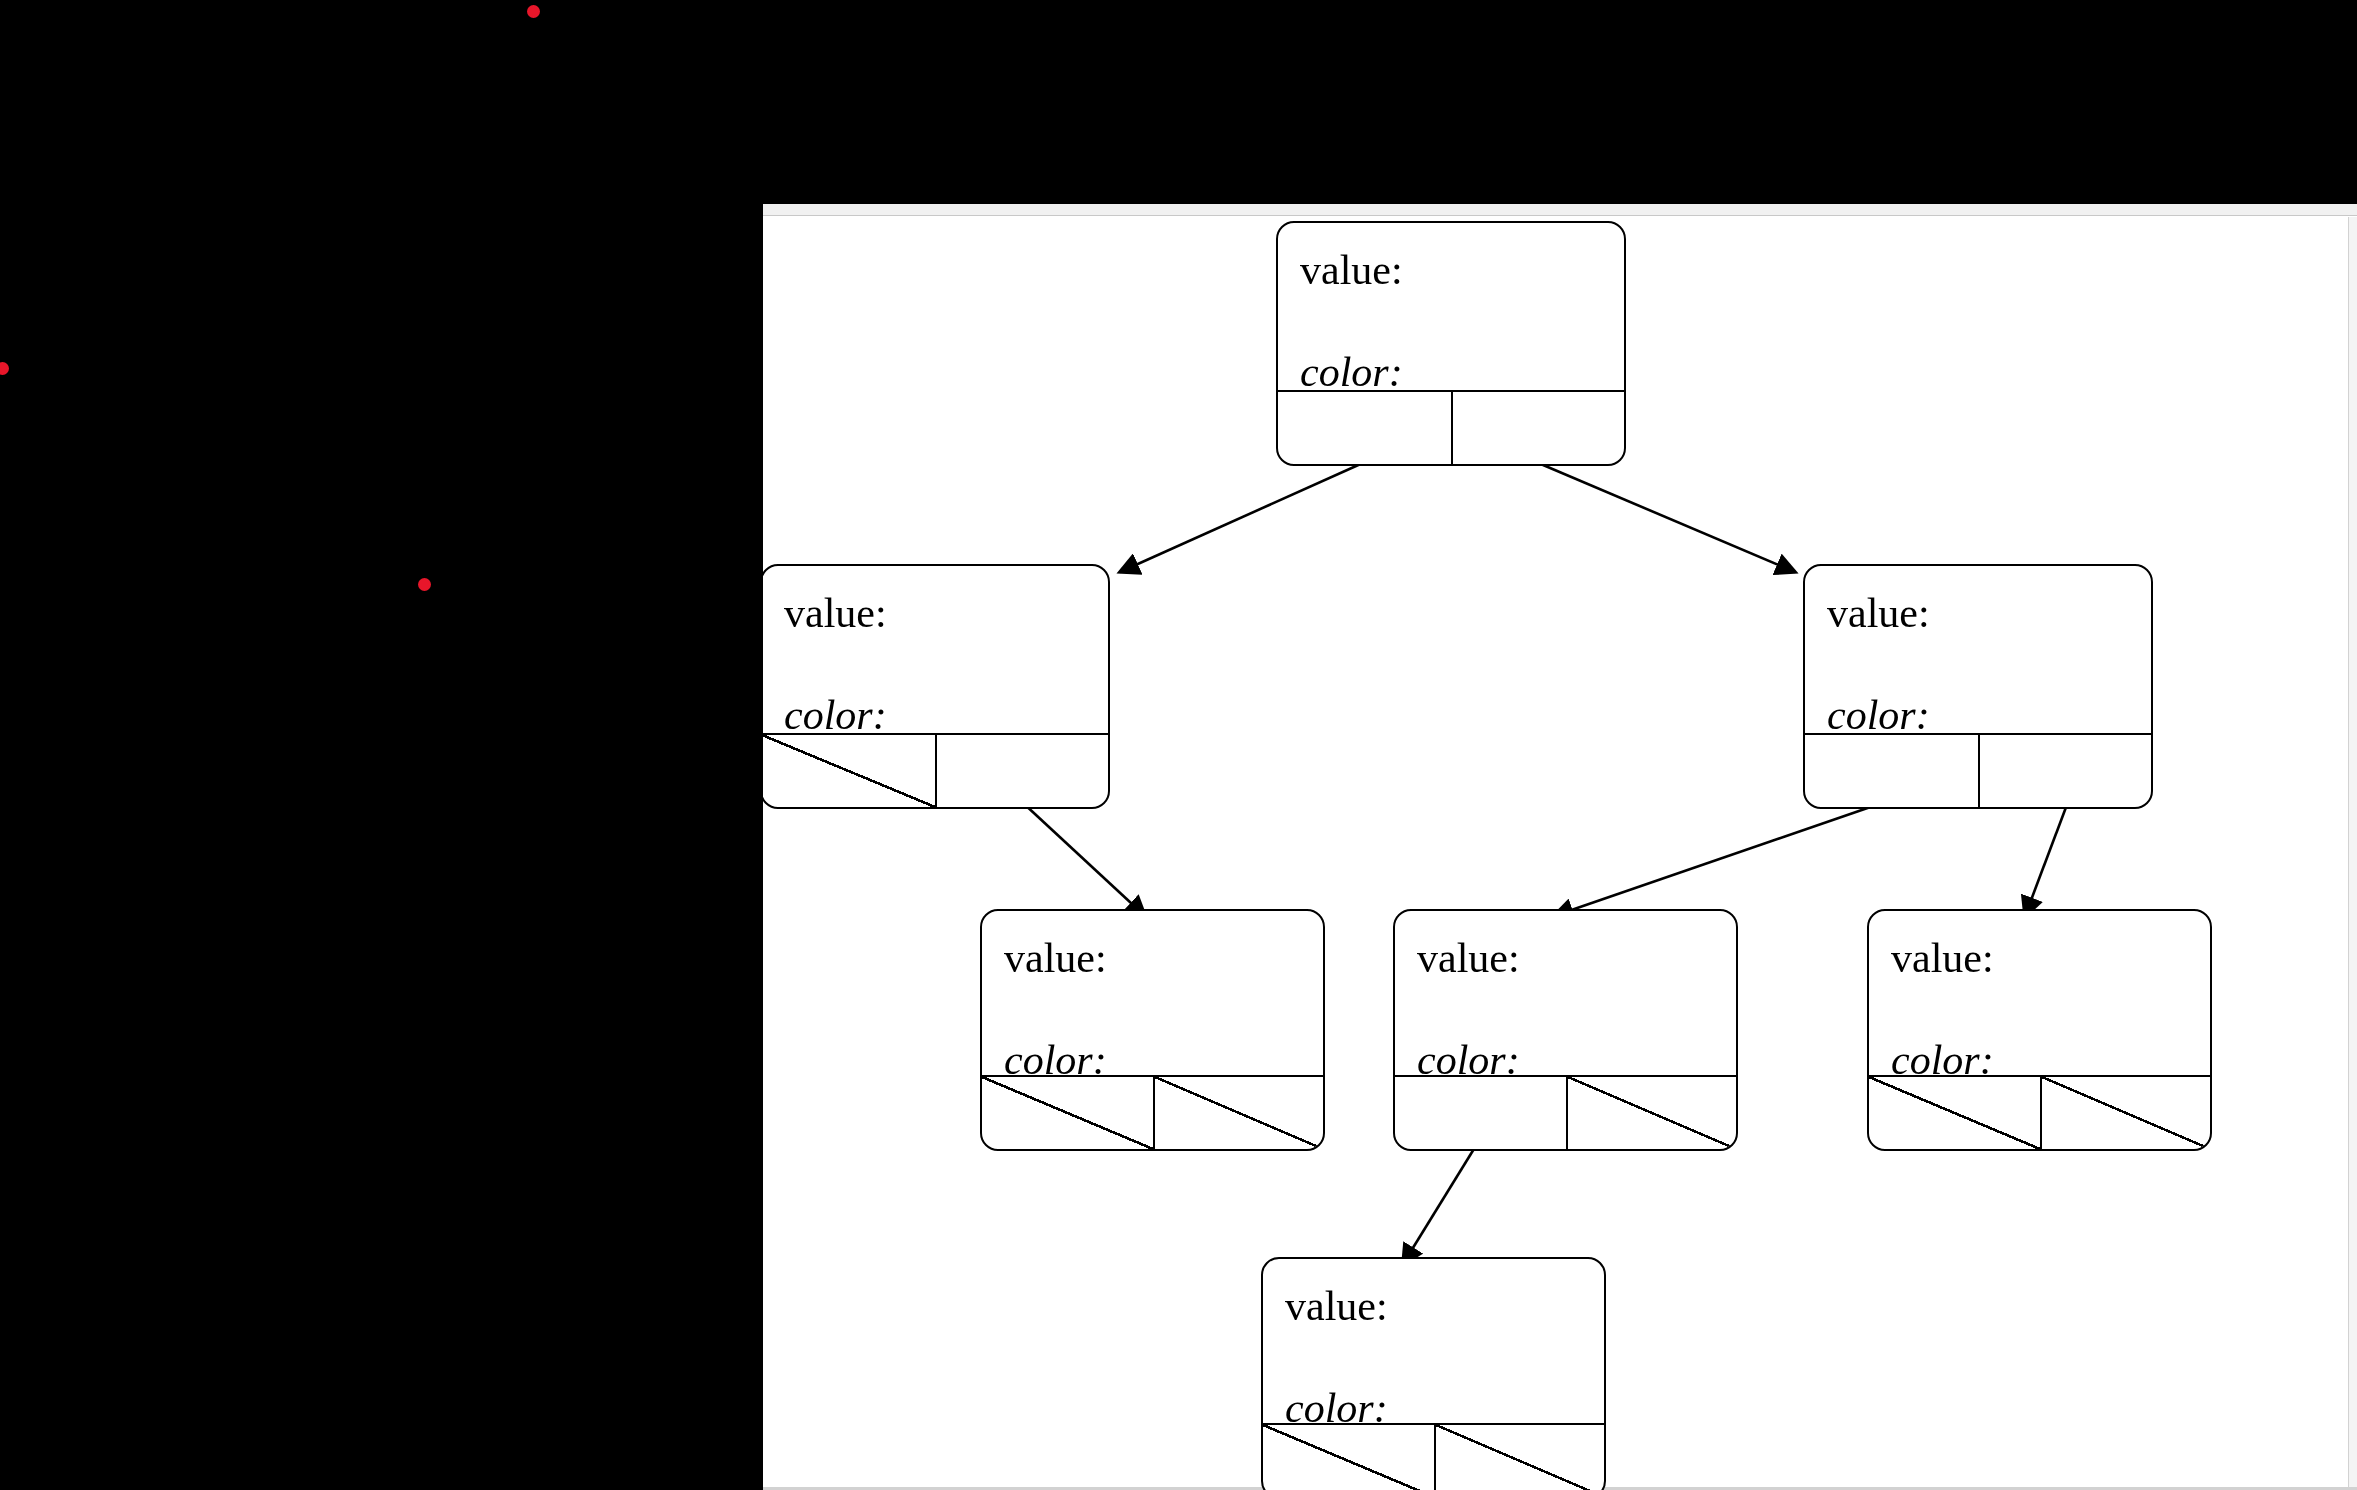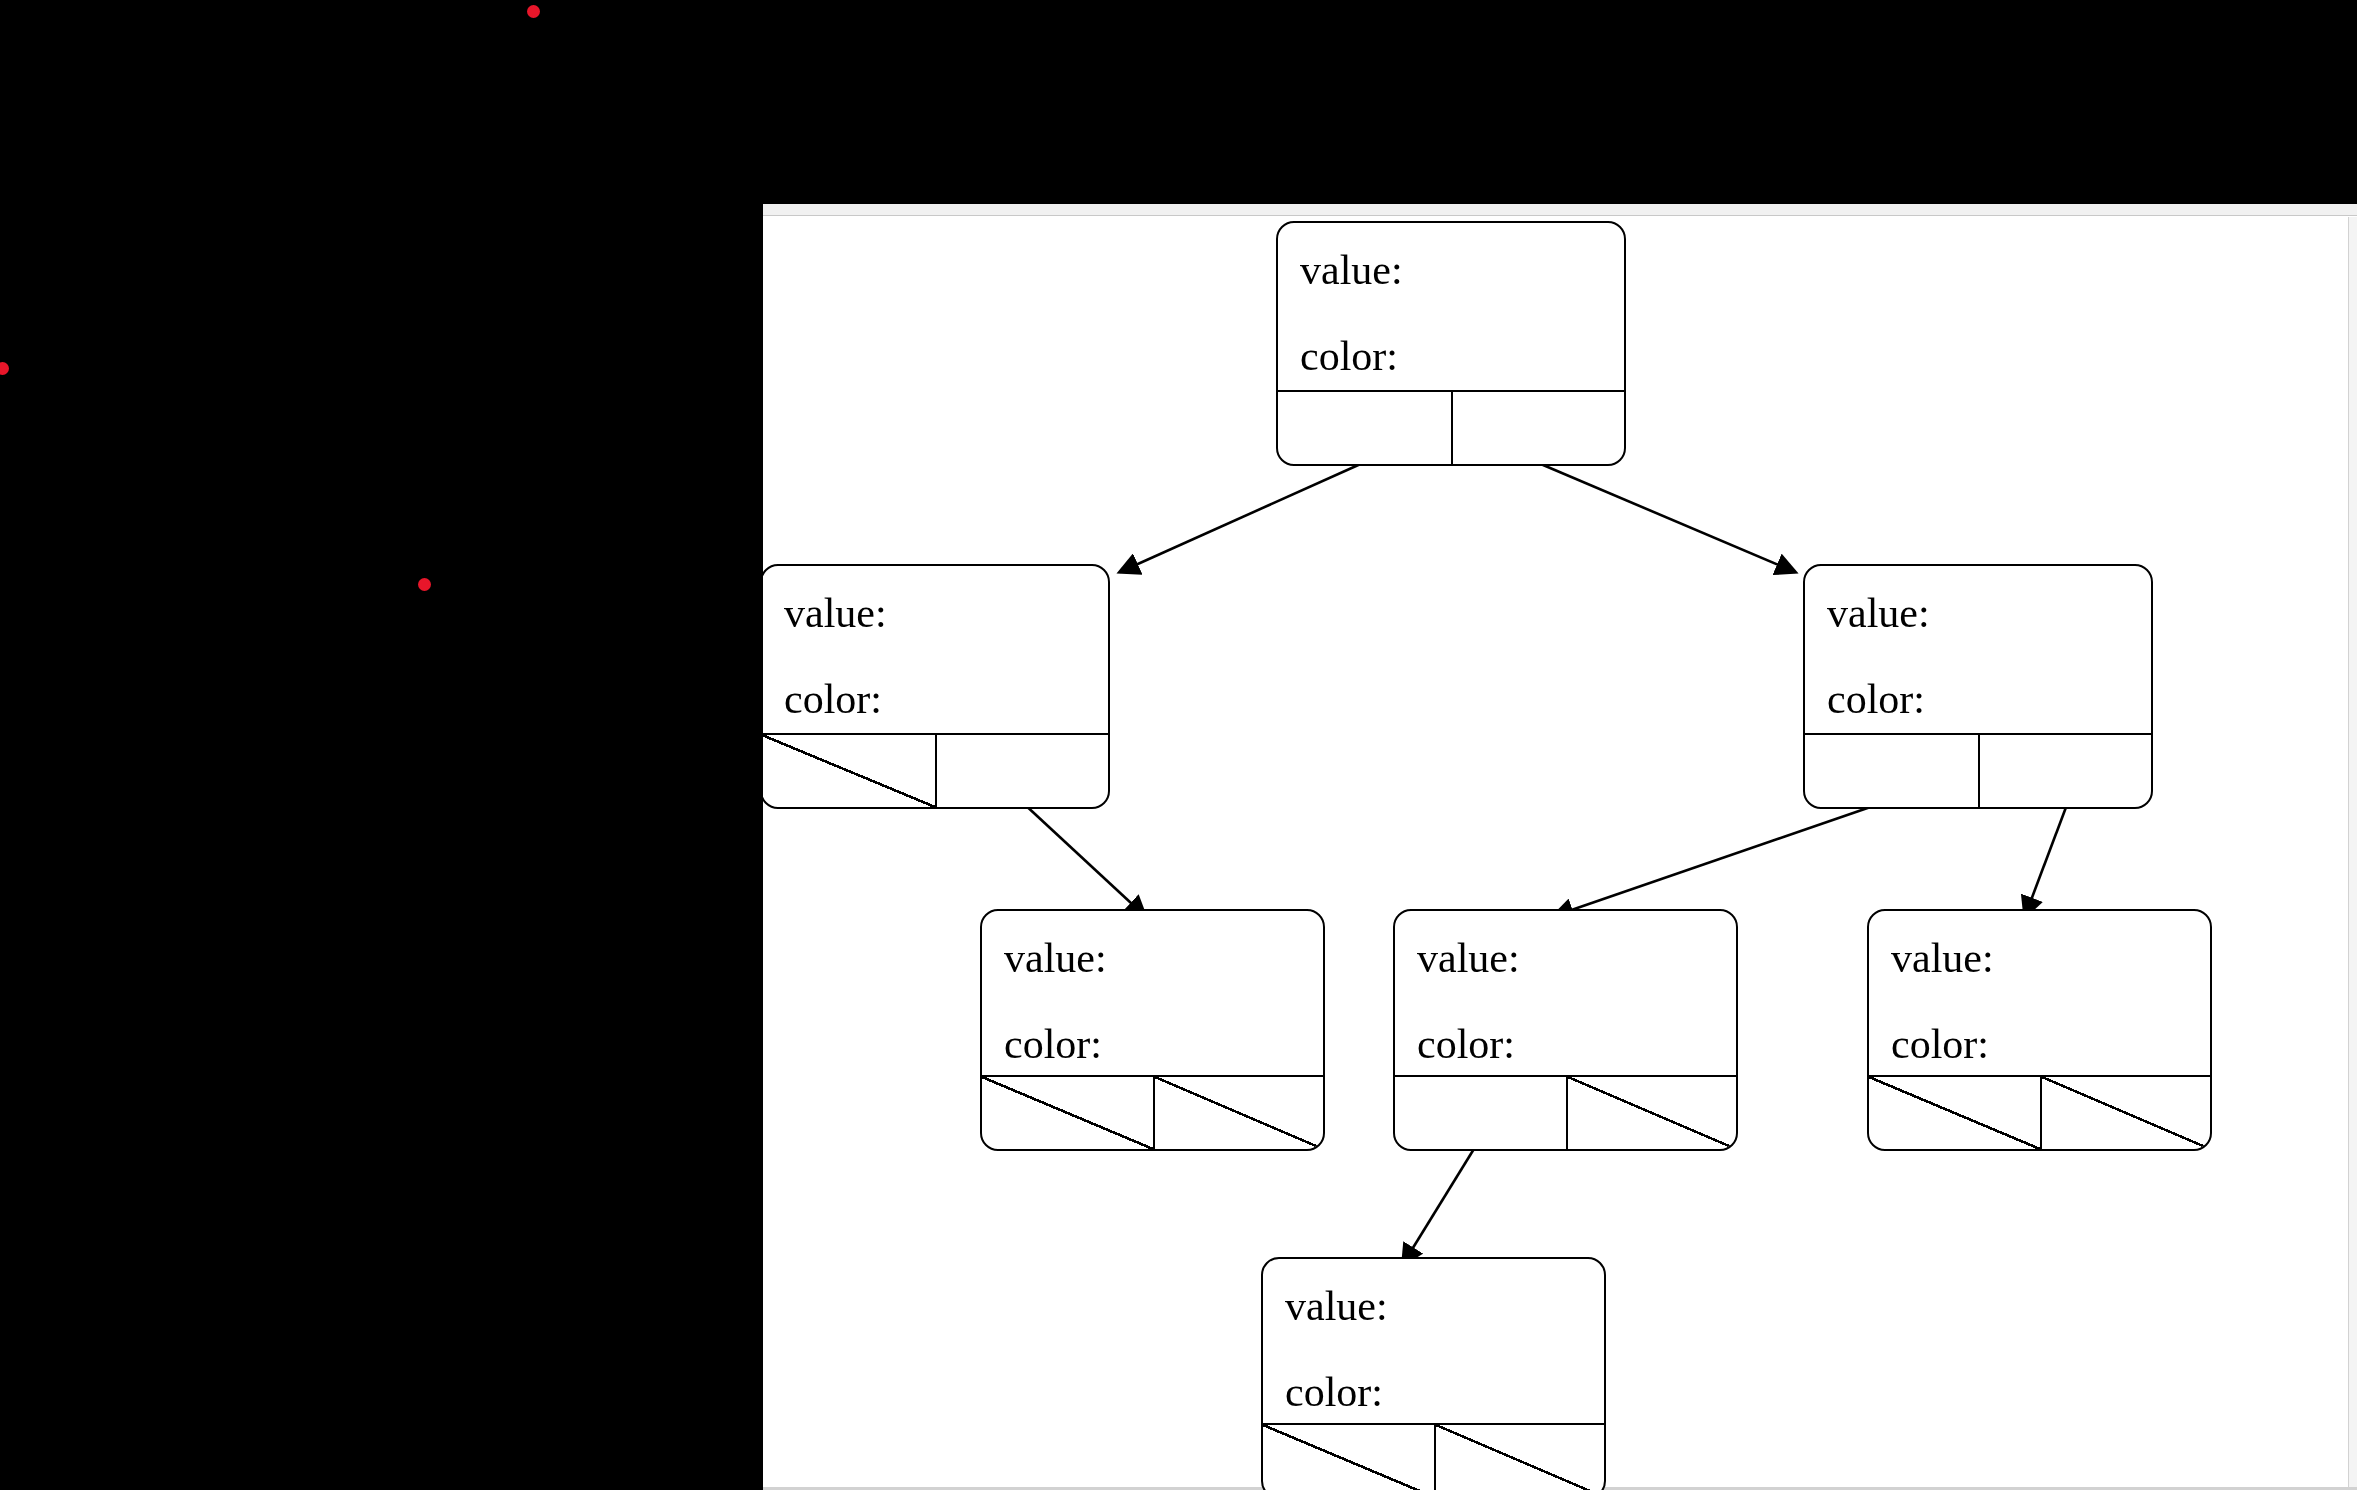--- a/index.html
+++ b/index.html
@@ -95,21 +95,21 @@
     bottom: 74px;
     padding: 26px 0 0 22px;
     box-sizing: border-box;
   }
   .field-line {
     font-size: 42px;
     line-height: 1.0;
     color: #000000;
     white-space: nowrap;
   }
-  .field-line.second { margin-top: 44px; }
+  .field-line.second { margin-top: 60px; font-style: italic; }
 
   .node-pointers {
     position: absolute;
     left: 0; right: 0; bottom: 0;
     height: 74px;
     border-top: 2.2px solid #000000;
     display: flex;
     box-sizing: border-box;
   }
   .ptr-cell {

